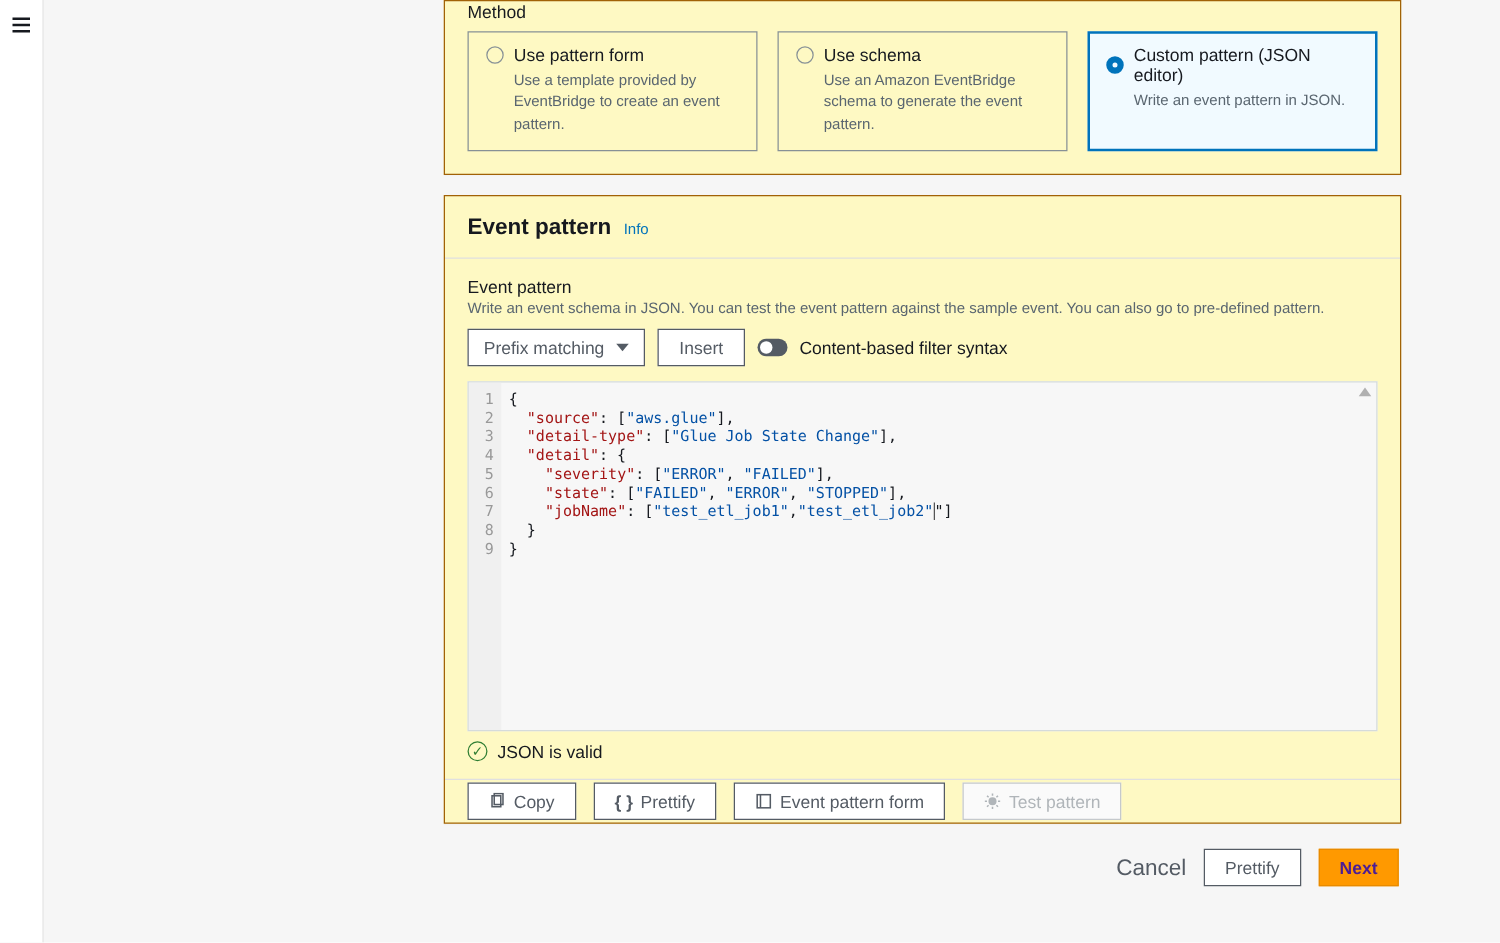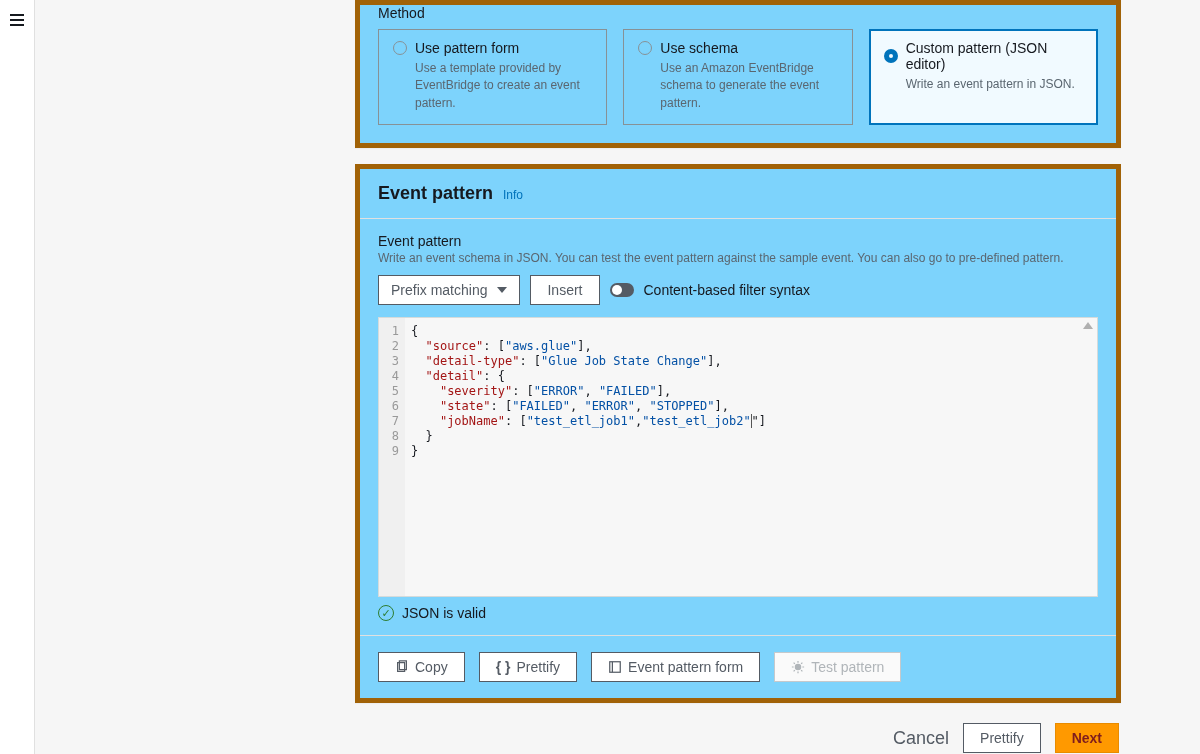--- a/index.html
+++ b/index.html
@@ -29,22 +29,22 @@
   background: #f6f6f6;
   padding: 0 40px 20px 40px;
   overflow: hidden;
   position: relative;
 }
 .page-inner {
   margin-left: 280px;
   width: 766px;
 }
 .panel {
-  background: #7dd3fc;
-  border: 5px solid #a16207;
+  background: #fef9c3;
+  border: 1px solid #a16207;
   box-shadow: 0 1px 1px rgba(0,0,0,0.03);
 }
 .method-panel { padding: 0 18px 18px 18px; margin-bottom: 16px; }
 .method-heading { font-size: 14px; font-weight: 400; color:#16191f; margin-bottom: 8px; }
 .radio-row { display: flex; gap: 16px; }
 .radio-card {
   flex: 1;
   border: 1px solid #879196;
   padding: 10px 14px 12px 14px;
   cursor: pointer;
@@ -115,30 +115,30 @@
 .cursor-bar { border-right: 1px solid #555; }
 .scroll-up {
   position:absolute; right:4px; top:4px; width:0;height:0;
   border-left:5px solid transparent; border-right:5px solid transparent; border-bottom:7px solid #b0b0b0;
 }
 .valid-row { display:flex; align-items:center; gap:8px; margin-top:8px; color:#16191f; font-size:14px; }
 .valid-row .check {
   width:16px;height:16px;border:1.5px solid #2e7d32;border-radius:50%;
   display:flex;align-items:center;justify-content:center;color:#2e7d32;font-size:11px;
 }
-.action-btn-row { padding: 16px 18px; display:flex; gap:14px; border-top:1px solid #e0e0e0; }
+.action-btn-row { padding: 2px 18px; display:flex; gap:14px; border-top:1px solid #e0e0e0; }
 .btn.icon svg { width:14px; height:14px; }
 .btn.disabled { color:#b0b5b9; border-color:#c5c9cc; cursor:not-allowed; background:#fafafa;}
 .btn.disabled svg { stroke:#b0b5b9; fill:#b0b5b9; }
 .footer-row {
   display:flex; justify-content:flex-end; gap:14px; align-items:center;
   padding: 20px 2px 0 0;
 }
 .link-cancel { color:#545b64; cursor:pointer; font-size:18px; }
-.btn.primary { background:#ff9900; border-color:#e88b00; color:#7f1d1d; font-weight:700; }
+.btn.primary { background:#ff9900; border-color:#e88b00; color:#4c1d95; font-weight:700; }
 .icon-copy,.icon-braces,.icon-form,.icon-gear{display:inline-flex;}
 </style>
 </head>
 <body>
 
 <div class="layout">
   <div class="left-rail">
     <div class="hamburger">
       <span></span>
         <span></span>

